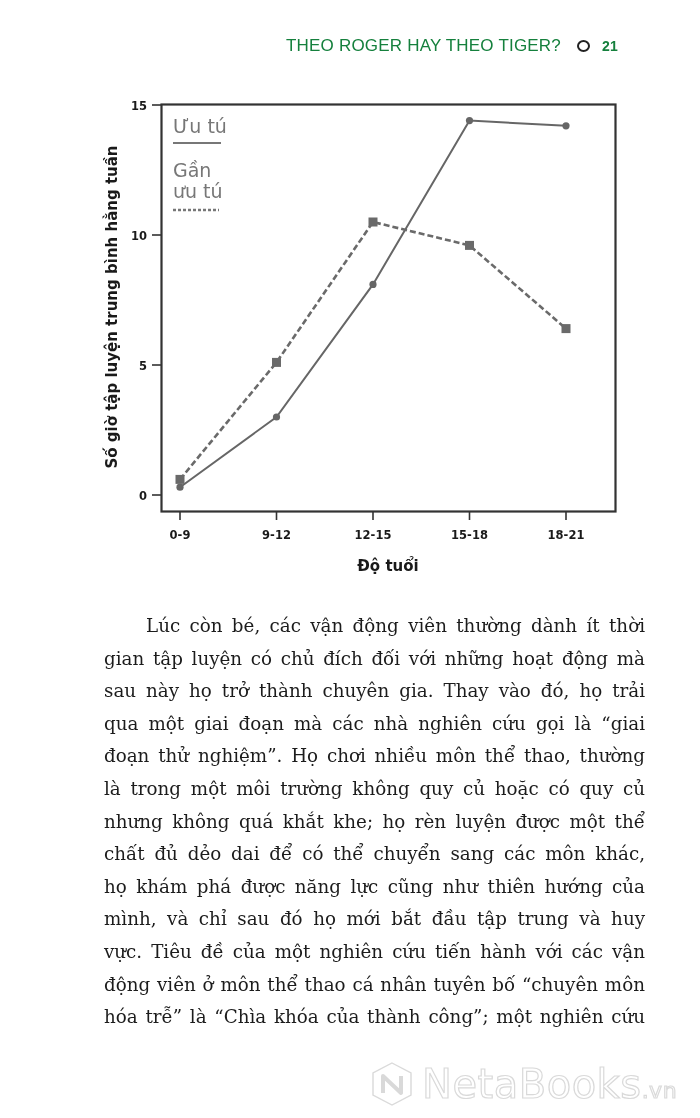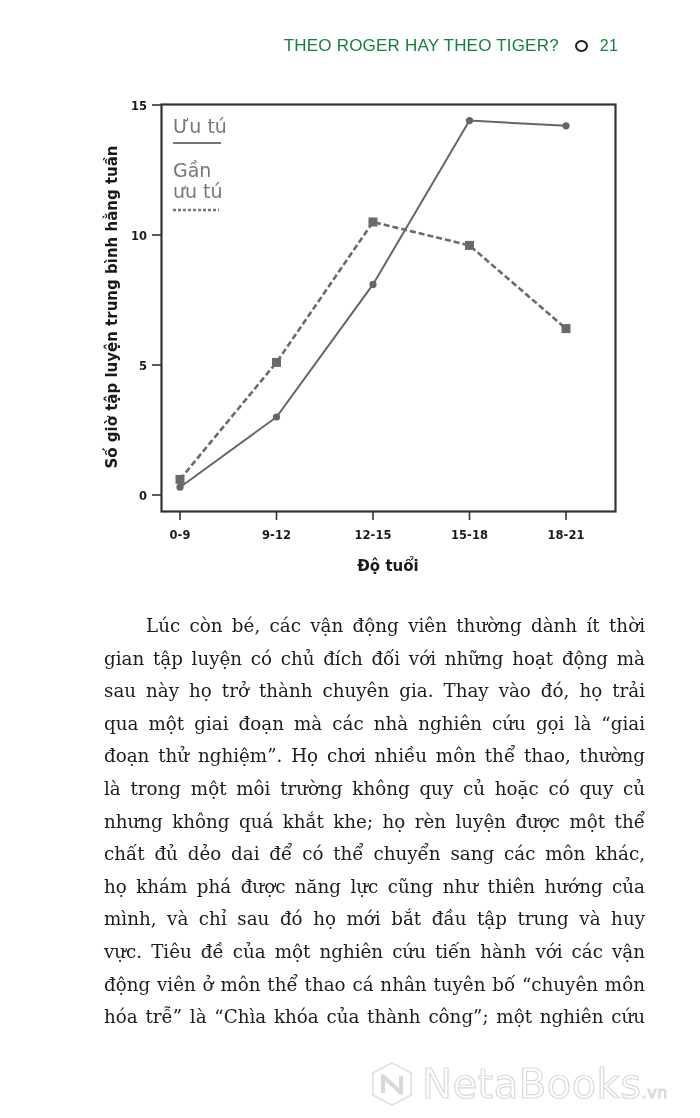--- a/index.html
+++ b/index.html
@@ -31,22 +31,22 @@
     }
     .running-head .bullet {
       display: inline-block;
       width: 9px;
       height: 8px;
       border: 2.2px solid #222;
       border-radius: 50%;
       margin: 0 12px 0 16px;
     }
     .running-head .page-num {
-      font-weight: normal;
-      font-size: 16px;
+      font-weight: bold;
+      font-size: 14px;
     }
     #chart-svg {
       position: absolute;
       left: 0;
       top: 0;
     }
     .chart-text {
       font-family: "DejaVu Sans", sans-serif;
     }
     .body-text {
@@ -83,21 +83,21 @@
     }
     .watermark .brand {
       font-family: "DejaVu Sans", sans-serif;
       font-size: 40px;
       color: #ffffff;
       -webkit-text-stroke: 1.2px #d8d8d8;
       letter-spacing: 0.5px;
       margin-left: 6px;
     }
     .watermark .brand .tld {
-      font-size: 16px;
+      font-size: 22px;
     }
   </style>
 </head>
 <body>
 
 <div class="running-head">
   <span class="title">THEO ROGER HAY THEO TIGER?</span>
   <span class="bullet"></span>
   <span class="page-num">21</span>
 </div>

